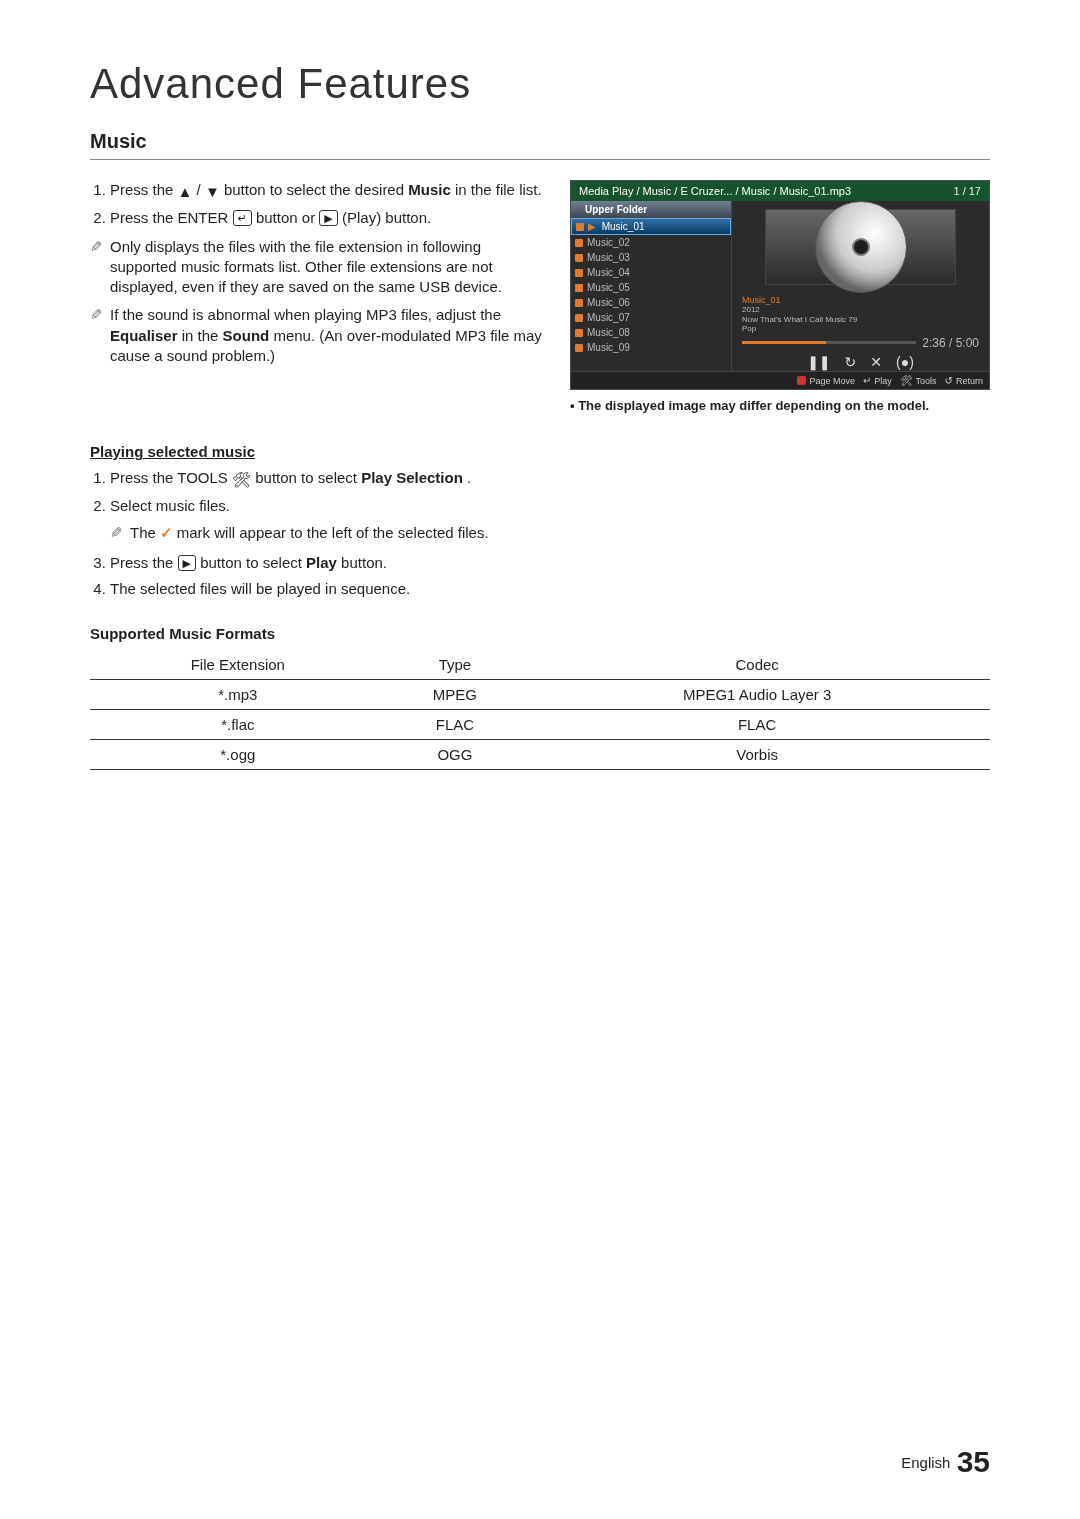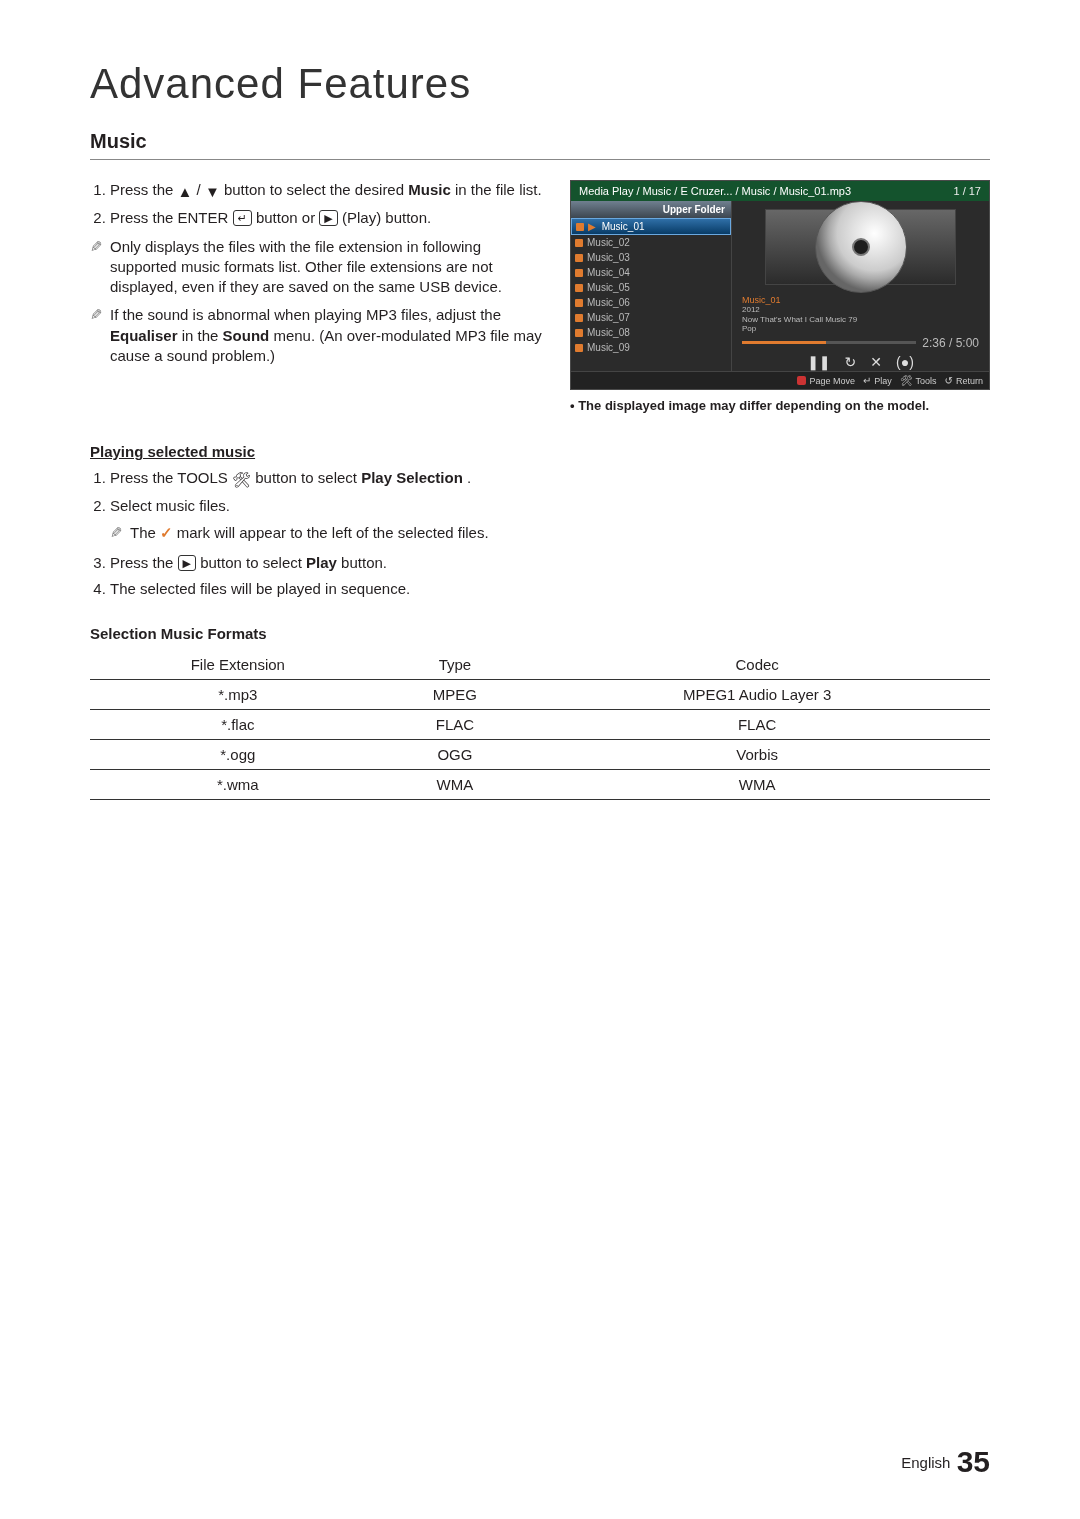--- a/index.html
+++ b/index.html
@@ -121,25 +121,24 @@
   }
   .mm-left {
     width: 160px;
     border-right: 1px solid #444;
     display: flex;
     flex-direction: column;
     font-size: 10px;
   }
   .mm-left .upper {
     background: linear-gradient(#708090, #3c4650);
-    padding: 3px 6px;
+    padding: 3px 14px;
     font-size: 10px;
     font-weight: bold;
     color: #fff;
-    text-align: right;
   }
   .mm-left .item {
     display: flex;
     align-items: center;
     gap: 4px;
     padding: 2px 4px;
     color: #bbb;
   }
   .mm-left .item .bullet {
     width: 8px;
@@ -475,21 +474,21 @@
       <span class="kbd">▶</span>
       <span> button to select </span>
       <b>Play</b>
       <span> button.</span>
     </li>
     <li>The selected files will be played in sequence.</li>
   </ol>
 
   <div style="height:18px"></div>
 
-  <div class="subheading" style="text-decoration:none;">Selection Music Formats</div>
+  <div class="subheading" style="text-decoration:none;">Supported Music Formats</div>
 
   <table class="fmt-table">
     <thead>
       <tr>
         <th>File Extension</th>
         <th>Type</th>
         <th>Codec</th>
       </tr>
     </thead>
     <tbody>
@@ -501,25 +500,20 @@
       <tr>
         <td>*.flac</td>
         <td>FLAC</td>
         <td>FLAC</td>
       </tr>
       <tr>
         <td>*.ogg</td>
         <td>OGG</td>
         <td>Vorbis</td>
       </tr>
-      <tr>
-        <td>*.wma</td>
-        <td>WMA</td>
-        <td>WMA</td>
-      </tr>
     </tbody>
   </table>
 
   <div class="page-foot">
     <span>English</span>
     <span class="num">35</span>
   </div>
 </div>
 
 </body></html>

